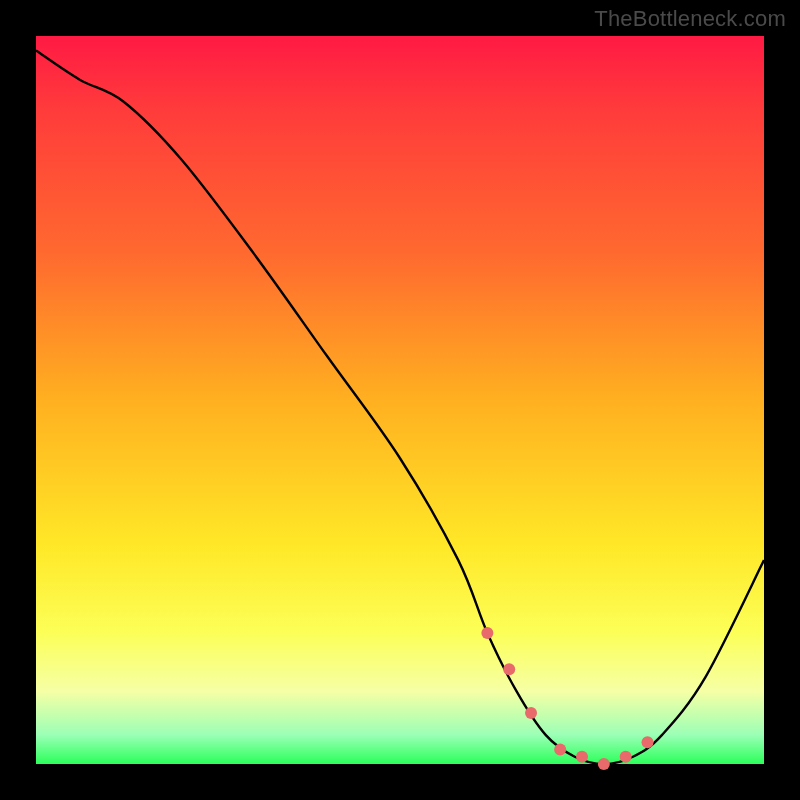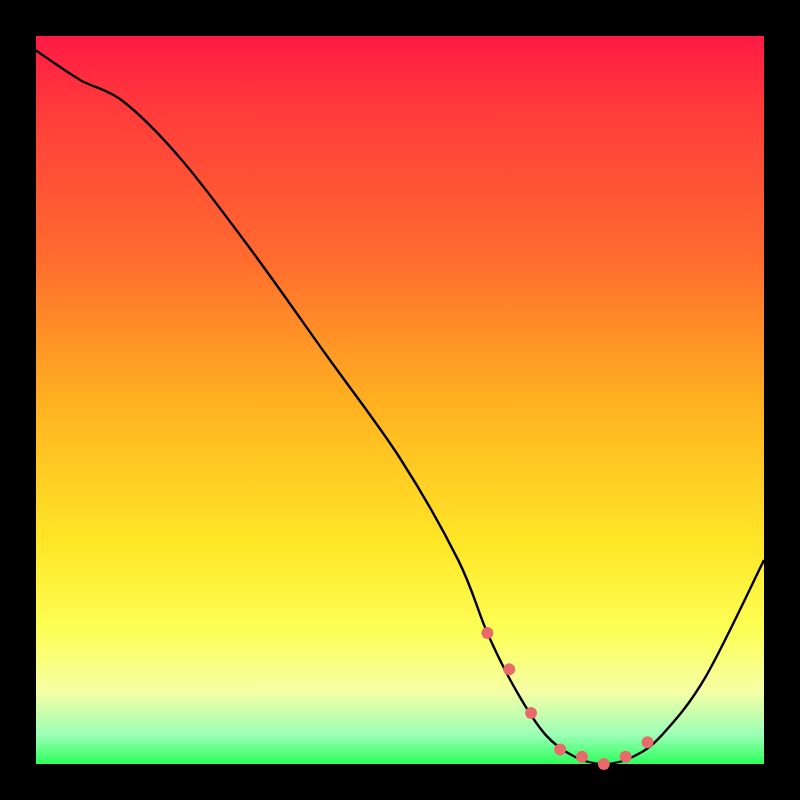--- a/index.html
+++ b/index.html
@@ -58,20 +58,21 @@
   }
   .mark {
     fill: #e86a6a;
     stroke: none;
   }
 </style>
 </head>
 <body>
 
 <div class="frame">
+  <div class="attribution">TheBottleneck.com</div>
 
   <div class="plot">
     <svg class="curve" viewBox="0 0 728 728" preserveAspectRatio="none">
       <path id="curve-path" fill="none" stroke="#000" stroke-width="2.4" d="M 0,14.56000000000006 C 7.28,19.413333333333394 29.119999999999997,35.186666666666746 43.68,43.680000000000064 C 58.24,52.17333333333338 70.37333333333333,52.173333333333325 87.36,65.51999999999998 C 104.34666666666666,78.86666666666663 123.75999999999999,98.27999999999999 145.6,123.75999999999999 C 167.44,149.24 194.13333333333333,185.64000000000004 218.4,218.40000000000003 C 242.66666666666669,251.16000000000003 266.93333333333334,286.3466666666666 291.2,320.31999999999994 C 315.46666666666664,354.2933333333333 342.16,388.26666666666665 364,422.24 C 385.84,456.21333333333337 407.67999999999995,495.03999999999996 422.23999999999995,524.16 C 436.79999999999995,553.28 441.6533333333333,575.12 451.36,596.96 C 461.0666666666667,618.8000000000001 470.77333333333337,638.2133333333334 480.48,655.2 C 490.18666666666667,672.1866666666667 499.8933333333333,687.96 509.59999999999997,698.88 C 519.3066666666666,709.8 529.0133333333333,715.8666666666667 538.72,720.72 C 548.4266666666667,725.5733333333334 558.1333333333334,728 567.84,728 C 577.5466666666666,728 587.2533333333332,725.5733333333334 596.9599999999999,720.72 C 606.6666666666666,715.8666666666667 613.9466666666667,712.2266666666667 626.08,698.88 C 638.2133333333334,685.5333333333333 652.7733333333333,669.76 669.76,640.64 C 686.7466666666667,611.52 718.2933333333333,543.5733333333333 728,524.16"></path>
       <g id="marker-group">
           <circle cx="451.36" cy="596.96" r="6" class="mark"></circle>
           <circle cx="473.2" cy="633.36" r="6" class="mark"></circle>
           <circle cx="495.04" cy="677.04" r="6" class="mark"></circle>
           <circle cx="524.16" cy="713.44" r="6" class="mark"></circle>
           <circle cx="546" cy="720.72" r="6" class="mark"></circle>

